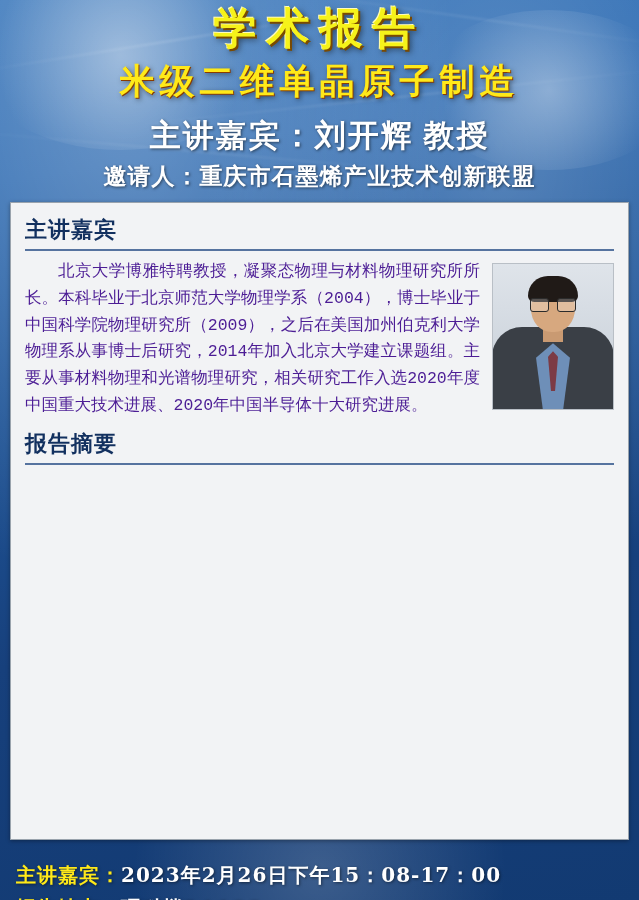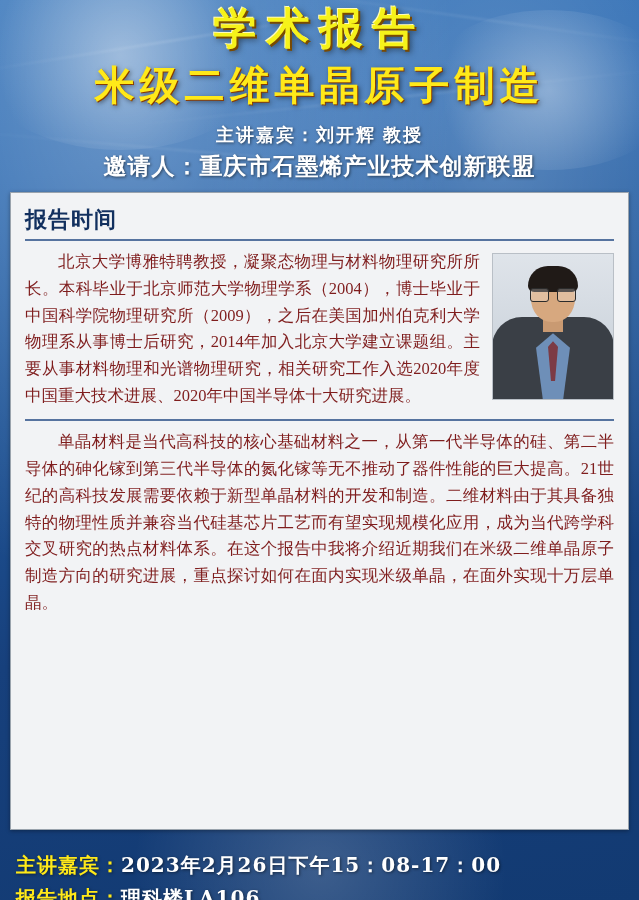--- a/index.html
+++ b/index.html
@@ -43,32 +43,32 @@
     text-shadow:
       2px 2px 0 #7a4a00,
       -1px -1px 0 #fffbbb,
       3px 3px 6px rgba(0,0,0,0.55);
     margin:4px 0 2px 0;
     line-height:1.12;
   }
   .title-sub{
     font-family:"DejaVu Serif", serif;
     font-weight:bold;
-    font-size:40px;
+    font-size:35px;
     letter-spacing:5px;
     color:#ffe919;
     text-shadow:
       1px 1px 0 #8a3b00,
       2px 2px 5px rgba(0,0,0,0.5);
     margin:6px 0 10px 0;
   }
   .speaker-line{
-    font-family:Liberation Sans, sans-serif;
-    font-weight:bold;
-    font-size:18px;
+    font-family:Liberation Serif, serif;
+    font-weight:bold;
+    font-size:31px;
     color:#ffffff;
     letter-spacing:2px;
     text-shadow:1px 1px 3px rgba(0,0,0,0.55);
     margin:4px 0;
   }
   .invite-line{
     font-family:"DejaVu Serif", serif;
     font-weight:bold;
     font-size:23px;
     color:#ffffff;
@@ -92,24 +92,24 @@
     font-weight:bold;
     font-size:22px;
     color:#12305f;
     letter-spacing:1px;
     margin:2px 0 4px 0;
   }
   .rule{
     height:2px;background:#3b5c8f;opacity:.85;margin:2px 0 8px 0;
   }
   .para{
-    font-family:Liberation Serif, serif;
+    font-family:Liberation Mono, monospace;
     font-size:16.5px;
     line-height:1.62;
-    color:#7f1d1d;
+    color:#4c1d95;
     text-align:justify;
     text-justify:inter-ideograph;
     text-indent:2em;
     margin:0 0 8px 0;
   }
   .bio-wrap{overflow:hidden;}
   .photo{
     float:right;
     width:120px;height:145px;
     margin:4px 0 6px 12px;
@@ -161,40 +161,40 @@
   <div class="header">
     <div class="title-main">学术报告</div>
     <div class="title-sub">米级二维单晶原子制造</div>
     <div class="speaker-line">主讲嘉宾：刘开辉 教授</div>
     <div class="invite-line">邀请人：重庆市石墨烯产业技术创新联盟</div>
   </div>
 
   <div class="body-card">
 
     <div>
-      <div class="section-title">报告时间</div>
+      <div class="section-title">主讲嘉宾</div>
       <div class="rule"></div>
       <div class="bio-wrap">
         <div class="photo">
           <div class="ph-bg"></div>
           <div class="ph-body"></div>
           <div class="ph-shirt"></div>
           <div class="ph-tie"></div>
           <div class="ph-neck"></div>
           <div class="ph-head"></div>
           <div class="ph-hair"></div>
           <div class="ph-glass"></div>
         </div>
         <p class="para">北京大学博雅特聘教授，凝聚态物理与材料物理研究所所长。本科毕业于北京师范大学物理学系（2004），博士毕业于中国科学院物理研究所（2009），之后在美国加州伯克利大学物理系从事博士后研究，2014年加入北京大学建立课题组。主要从事材料物理和光谱物理研究，相关研究工作入选2020年度中国重大技术进展、2020年中国半导体十大研究进展。</p>
       </div>
     </div>
 
     <div>
+      <div class="section-title">报告摘要</div>
       <div class="rule"></div>
-      <p class="para">单晶材料是当代高科技的核心基础材料之一，从第一代半导体的硅、第二半导体的砷化镓到第三代半导体的氮化镓等无不推动了器件性能的巨大提高。21世纪的高科技发展需要依赖于新型单晶材料的开发和制造。二维材料由于其具备独特的物理性质并兼容当代硅基芯片工艺而有望实现规模化应用，成为当代跨学科交叉研究的热点材料体系。在这个报告中我将介绍近期我们在米级二维单晶原子制造方向的研究进展，重点探讨如何在面内实现米级单晶，在面外实现十万层单晶。</p>
     </div>
 
   </div>
 
   <div class="footer">
     <div class="footer-line">
       <span>主讲嘉宾：</span><span class="val">2023年2月26日下午15：08-17：00</span>
     </div>
     <div class="footer-line">
       <span>报告地点：</span><span class="val">理科楼LA106</span>

